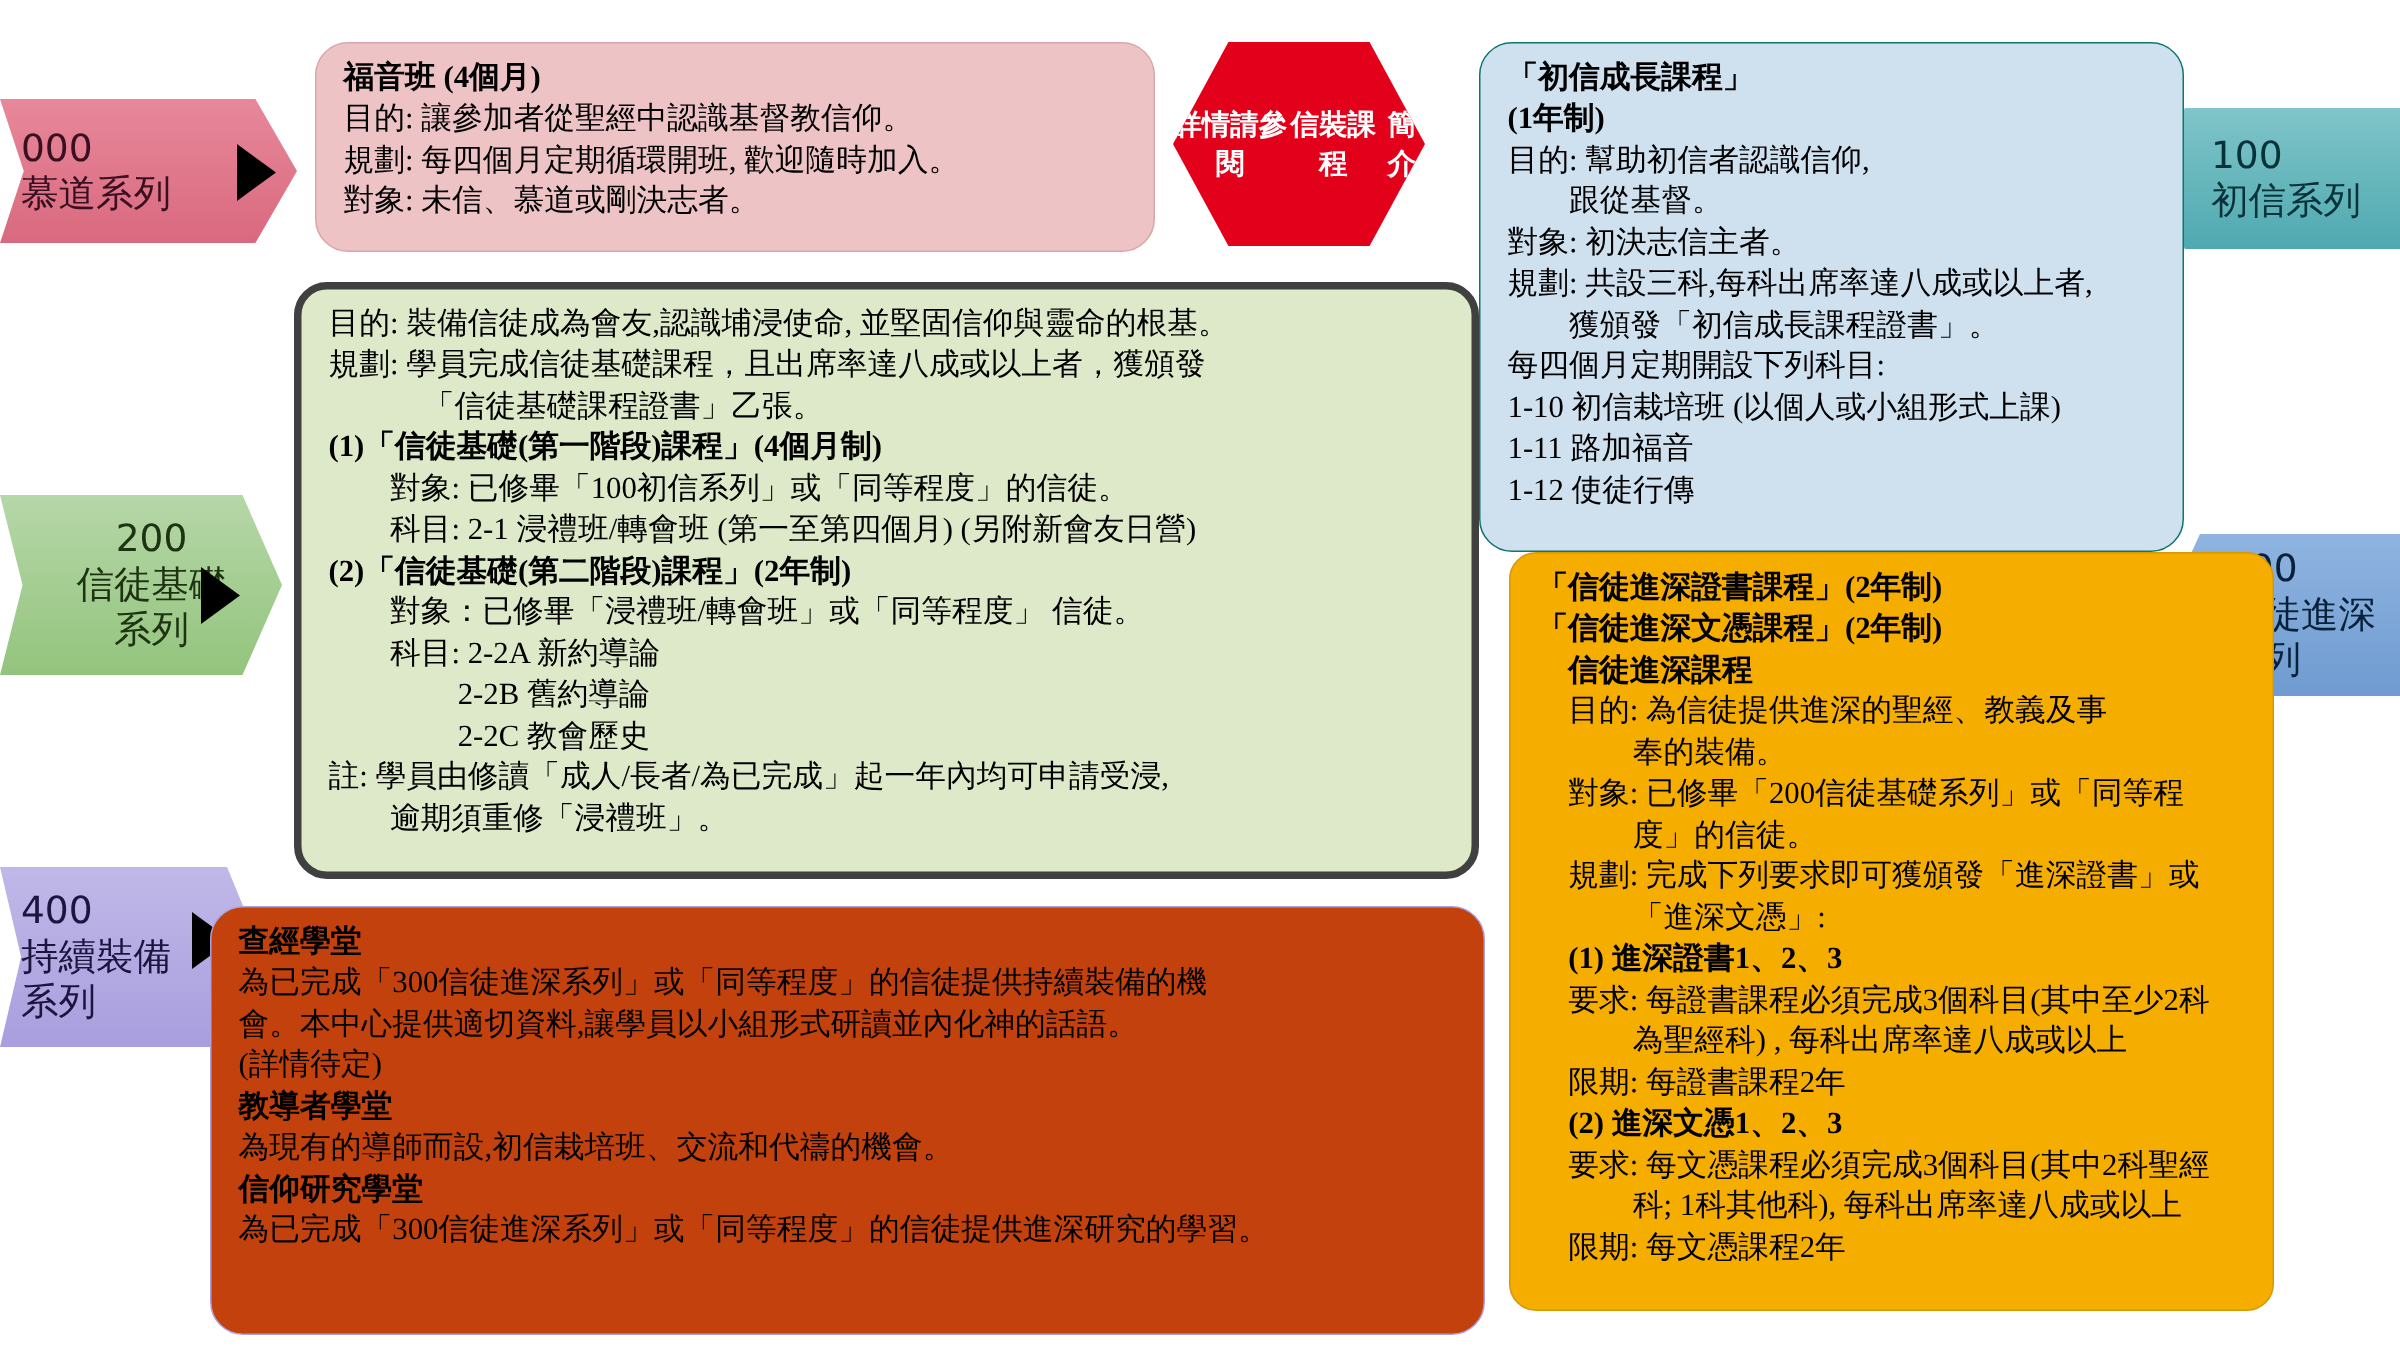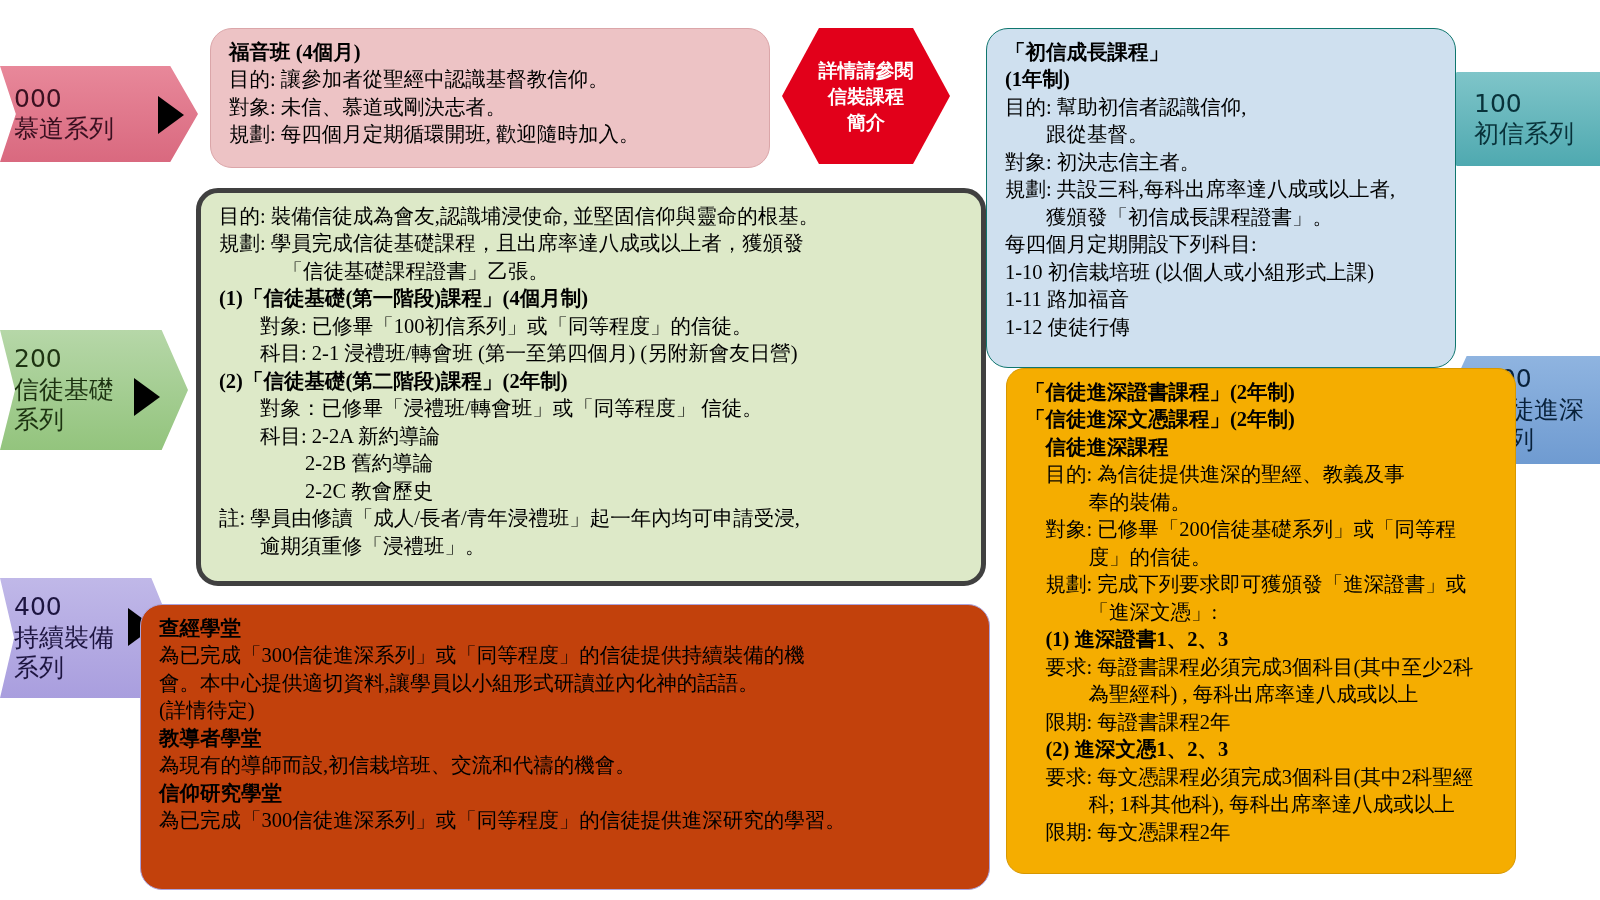--- a/index.html
+++ b/index.html
@@ -21,21 +21,21 @@
     clip-path:polygon(0% 0%, 86% 0%, 100% 50%, 86% 100%, 0% 100%, 8% 50%);
     padding-left:14px;
   }
   .tag-left{ 
     clip-path:polygon(14% 0%, 100% 0%, 100% 100%, 14% 100%, 0% 50%);
     padding-left:42px;
   }
   .tag .l1,.tag .l2,.tag .l3{display:block;white-space:nowrap;}
 
   #tag000{left:0px;top:66px;width:198px;height:96px;background:linear-gradient(180deg,#e8889a,#d9697f);color:#3a1020;font-size:25px;}
-  #tag200{left:0px;top:330px;width:188px;height:120px;background:linear-gradient(180deg,#b6d7a8,#93c47d);color:#1d3311;font-size:25px;}
+  #tag200{left:0px;top:330px;width:188px;height:120px;background:linear-gradient(180deg,#b6d7a8,#93c47d);color:#1d3311;font-size:25px;align-items:center;}
   #tag400{left:0px;top:578px;width:176px;height:120px;background:linear-gradient(180deg,#c0b8e8,#a99ede);color:#1d1540;font-size:25px;}
   #tag100{left:1432px;top:72px;width:176px;height:94px;background:linear-gradient(180deg,#7fc5c9,#4fa9b0);color:#08323a;font-size:25px;}
   #tag300{left:1442px;top:356px;width:176px;height:108px;background:linear-gradient(180deg,#8fb4e0,#6f9bd1);color:#08213a;font-size:25px;}
 
   
   .tri{position:absolute;width:0;height:0;}
   .tri-r{border-top:19px solid transparent;border-bottom:19px solid transparent;border-left:26px solid #000;}
   .tri-l{border-top:19px solid transparent;border-bottom:19px solid transparent;border-right:26px solid #000;}
   #tri000{left:158px;top:96px;}
   #tri200{left:134px;top:378px;}
@@ -58,21 +58,21 @@
   .ind1{padding-left:1.0em;}
   .ind2{padding-left:2.0em;}
   .ind3{padding-left:3.1em;}
   .ind4{padding-left:4.2em;}
 
   
   #hex{
     position:absolute;left:782px;top:28px;width:168px;height:136px;
     background:#e2001a;color:#fff;font-weight:bold;font-size:19px;
     clip-path:polygon(22% 0%,78% 0%,100% 50%,78% 100%,22% 100%,0% 50%);
-    display:flex;flex-direction:column;align-items:center;justify-content:center;
+    display:flex;flex-direction:row;align-items:center;justify-content:center;
     line-height:1.38;text-align:center;
   }
   #hex span{display:block;}
 </style>
 </head>
 <body>
 
 <div class="canvas">
 
   <div class="tag tag-right" id="tag000">
@@ -104,43 +104,43 @@
   <div class="tag tag-left" id="tag300">
     <span class="l1">300</span>
     <span class="l2">信徒進深</span>
     <span class="l3">系列</span>
   </div>
   <div class="tri tri-l" id="tri300"></div>
 
   <div class="card" id="card-gospel">
     <div class="ttl">福音班 (4個月)</div>
     <div>目的: 讓參加者從聖經中認識基督教信仰。</div>
+    <div>規劃: 每四個月定期循環開班, 歡迎隨時加入。</div>
     <div>對象: 未信、慕道或剛決志者。</div>
-    <div>規劃: 每四個月定期循環開班, 歡迎隨時加入。</div>
   </div>
 
   <div id="hex">
     <span>詳情請參閱</span>
     <span>信裝課程</span>
     <span>簡介</span>
   </div>
 
   <div class="card" id="card-found">
     <div>目的: 裝備信徒成為會友,認識埔浸使命, 並堅固信仰與靈命的根基。</div>
     <div>規劃: 學員完成信徒基礎課程，且出席率達八成或以上者，獲頒發</div>
     <div class="ind3">「信徒基礎課程證書」乙張。</div>
     <div class="ttl">(1)「信徒基礎(第一階段)課程」(4個月制)</div>
     <div class="ind2">對象: 已修畢「100初信系列」或「同等程度」的信徒。</div>
     <div class="ind2">科目: 2-1 浸禮班/轉會班 (第一至第四個月) (另附新會友日營)</div>
     <div class="ttl">(2)「信徒基礎(第二階段)課程」(2年制)</div>
     <div class="ind2">對象：已修畢「浸禮班/轉會班」或「同等程度」 信徒。</div>
     <div class="ind2">科目: 2-2A 新約導論</div>
     <div class="ind4">2-2B 舊約導論</div>
     <div class="ind4">2-2C 教會歷史</div>
-    <div>註: 學員由修讀「成人/長者/青年浸禮班」起一年內均可申請受浸,</div>
+    <div>註: 學員由修讀「成人/長者/為已完成」起一年內均可申請受浸,</div>
     <div class="ind2">逾期須重修「浸禮班」。</div>
   </div>
 
   <div class="card" id="card-cont">
     <div class="ttl">查經學堂</div>
     <div>為已完成「300信徒進深系列」或「同等程度」的信徒提供持續裝備的機</div>
     <div>會。本中心提供適切資料,讓學員以小組形式研讀並內化神的話語。</div>
     <div>(詳情待定)</div>
     <div class="ttl">教導者學堂</div>
     <div>為現有的導師而設,初信栽培班、交流和代禱的機會。</div>

